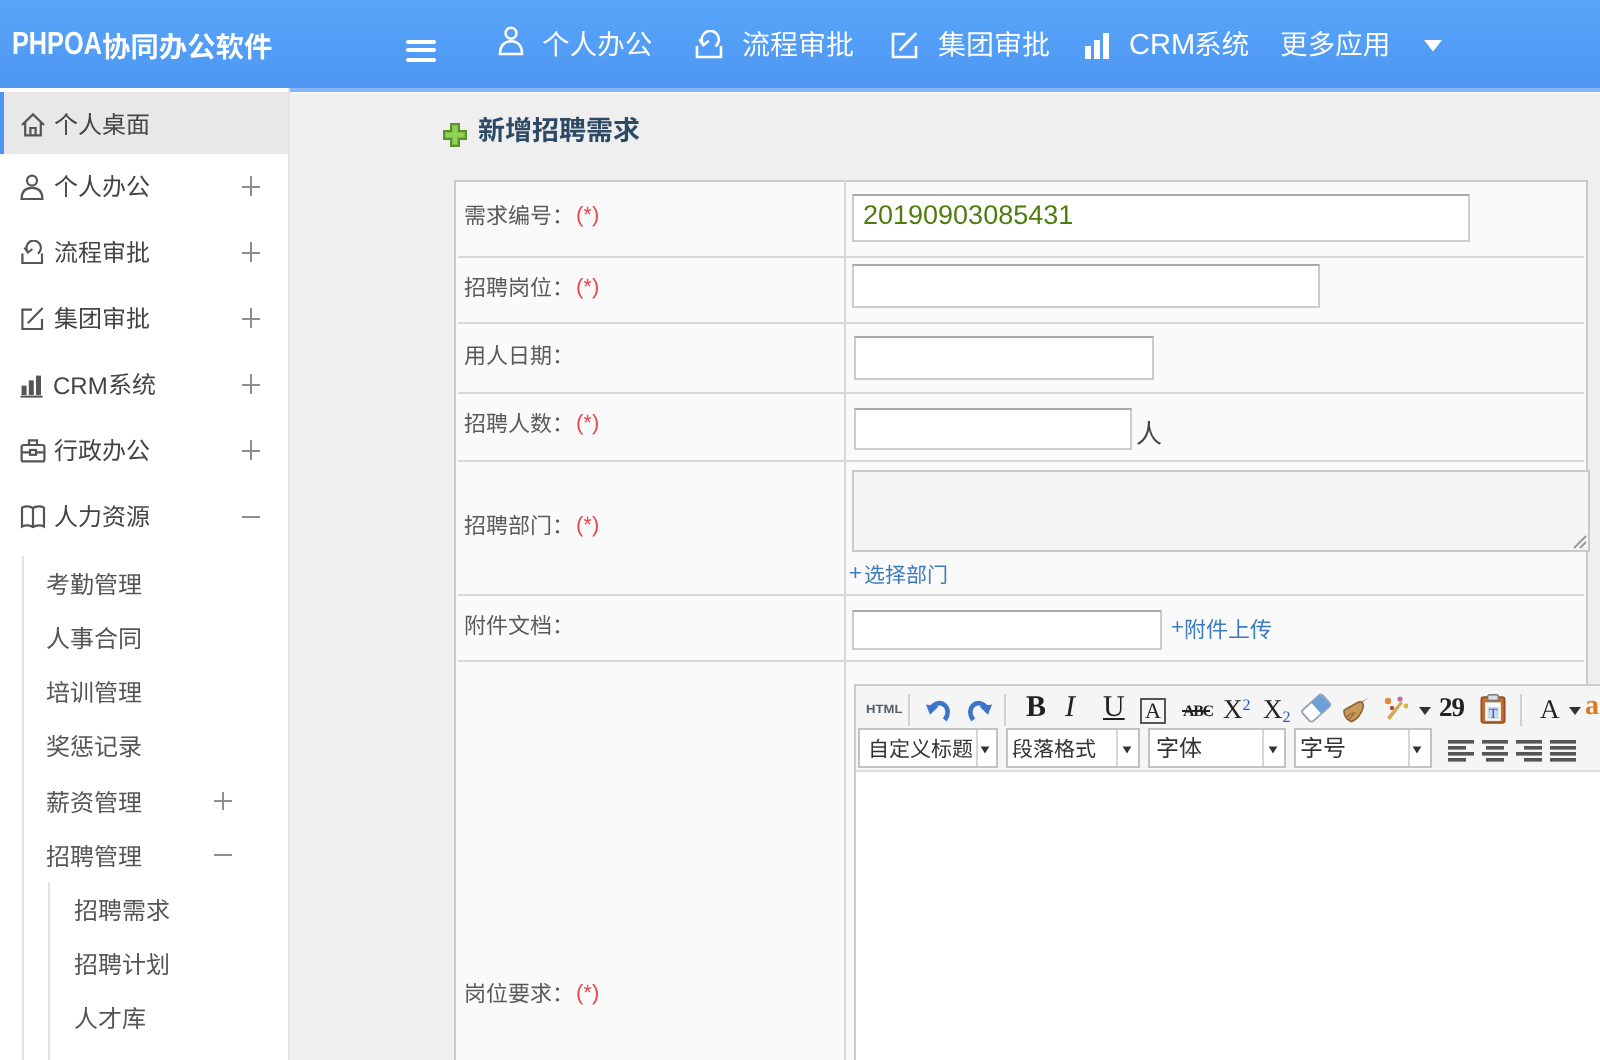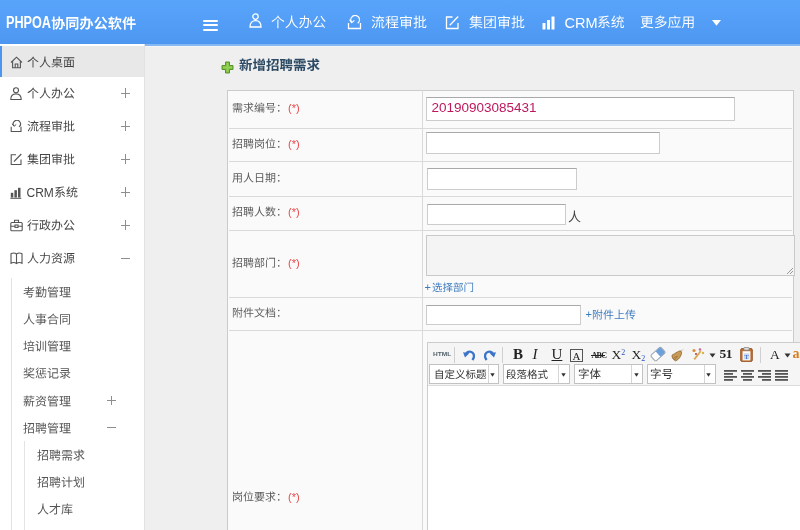--- a/index.html
+++ b/index.html
@@ -460,21 +460,21 @@
     <g fill="#5a5a5a" transform="translate(0,9.7) scale(0.0110,-0.0110)">
       <use href="#r5C97" x="0"></use>
       <use href="#r4F4D" x="1000"></use>
       <use href="#r8981" x="2000"></use>
       <use href="#r6C42" x="3000"></use>
       <use href="#rFF1A" x="4000"></use>
     </g>
   </svg>
 <div class="ab" style="left:288px;top:490.5px;font-size:11px;color:#e64949">(*)</div>
 <div class="ab" style="left:426px;top:96.5px;width:309px;height:24.5px;background:#fff;border:1px solid #b8b8b8;border-color:#a9a9a9 #ccc #ccc"></div>
-<div class="ab" style="left:431.5px;top:100px;font-size:13.5px;color:#be185d">20190903085431</div>
+<div class="ab" style="left:431.5px;top:100px;font-size:13.5px;color:#4d7c0f">20190903085431</div>
 <div class="ab" style="left:426px;top:131.5px;width:234px;height:22px;background:#fff;border:1px solid #ccc;border-top-color:#a9a9a9"></div>
 <div class="ab" style="left:427px;top:167.5px;width:150px;height:22.5px;background:#fff;border:1px solid #ccc;border-top-color:#a9a9a9"></div>
 <div class="ab" style="left:427px;top:203.5px;width:139px;height:21px;background:#fff;border:1px solid #ccc;border-top-color:#a9a9a9"></div>
 <svg class="cj" style="left:568px;top:210px" width="14" height="15">
     <g fill="#444444" transform="translate(0,11.4) scale(0.0130,-0.0130)">
       <use href="#r4EBA" x="0"></use>
     </g>
   </svg>
 <div class="ab" style="left:426px;top:235px;width:369px;height:41px;background:#f4f4f4;border:1px solid #c9c9c9"></div>
 <svg class="ab" style="left:786px;top:267px" width="8" height="8" viewBox="0 0 8 8">
@@ -541,21 +541,21 @@
 <svg class="ab" style="left:691px;top:347px" width="14" height="14" viewBox="0 0 14 14">
 <circle cx="3" cy="3.5" r="1.6" fill="#e08a3c"></circle>
     <circle cx="9" cy="2.5" r="1.3" fill="#c86a9a"></circle>
 <circle cx="12" cy="6" r="1.2" fill="#d4b83c"></circle>
     <circle cx="5" cy="7" r="1.1" fill="#b04a3c"></circle>
 <path d="M10.5 4.5 L4 13 L2.5 11.8 L9.2 3.6 Z" fill="#d8a85a"></path>
   </svg>
 <svg class="ab" style="left:708.5px;top:352.5px" width="7" height="5" viewBox="0 0 7 5">
     <path d="M0.5 0.5 H6.5 L3.5 4.5 Z" fill="#333"></path>
   </svg>
-<div class="ab" style="left:719.5px;top:345.5px;font-size:13.5px;font-weight:bold;font-family:'Liberation Serif',serif;color:#222;letter-spacing:-0.5px">51</div>
+<div class="ab" style="left:719.5px;top:345.5px;font-size:13.5px;font-weight:bold;font-family:'Liberation Serif',serif;color:#222;letter-spacing:-0.5px">29</div>
 <svg class="ab" style="left:740px;top:346.5px" width="13" height="15" viewBox="0 0 13 15">
 <rect x="0.7" y="1.6" width="11.6" height="12.8" rx="1.2" fill="#c07030" stroke="#925020" stroke-width="0.9"></rect>
 <rect x="3.8" y="0.4" width="5.4" height="2.8" rx="1" fill="#ddd" stroke="#777" stroke-width="0.7"></rect>
 <rect x="2.6" y="4.2" width="7.8" height="9.2" fill="#fdfdfd"></rect>
 <rect x="3.8" y="6.4" width="5.6" height="6" fill="#c8daee"></rect>
 <text x="6.7" y="11.9" font-size="7" font-family="Liberation Serif, serif" fill="#2a55c8" text-anchor="middle">T</text>
   </svg>
 <div class="ab" style="left:759.5px;top:347px;width:1px;height:16px;background:#d0d0d0"></div>
 <div class="ab" style="left:770px;top:347px;font-size:13.5px;font-family:'Liberation Serif',serif;color:#222">A</div>
 <svg class="ab" style="left:784px;top:352.5px" width="7" height="5" viewBox="0 0 7 5">

